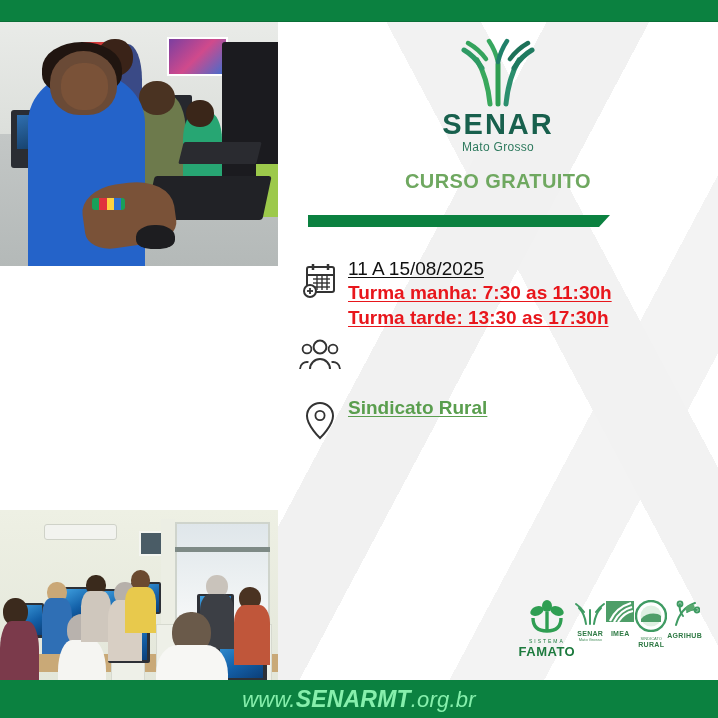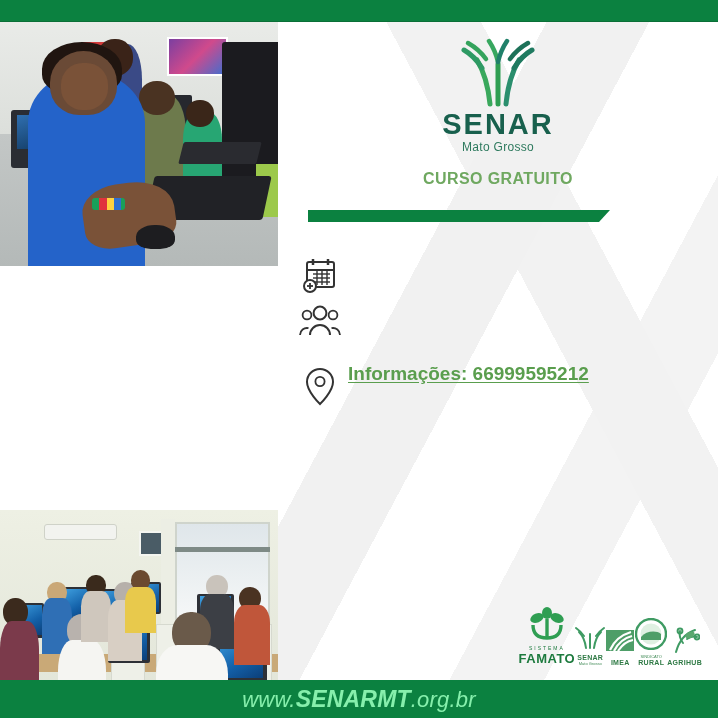--- a/index.html
+++ b/index.html
@@ -134,21 +134,21 @@
   .logo-senar {
     font-size:29px; font-weight:bold; color:#18604d;
     letter-spacing:2px; line-height:1; margin-top:2px;
   }
   .logo-sub {
     font-size:12px; color:#2e7a5e; letter-spacing:.3px; margin-top:1px;
   }
 
   .free-label {
     text-align:center; color:#6fa860; font-weight:bold;
-    font-size:16px; letter-spacing:.4px; margin-top:16px;
+    font-size:20px; letter-spacing:.4px; margin-top:16px;
   }
   .course-title {
     text-align:center; color:#111; font-weight:bold;
     font-size:28px; line-height:1.18; margin-top:6px;
     padding:0 22px;
   }
 
   
   .divider {
     margin:22px auto 0 30px;
@@ -165,22 +165,22 @@
   .line { font-size:19px; line-height:1.28; white-space:nowrap; }
   .u { text-decoration:underline; text-underline-offset:2px; }
   .black { color:#111; }
   .red   { color:#e8161c; font-weight:bold; }
   .green { color:#5a9e4e; font-weight:bold; }
   .row-people { margin-top:2px; }
   .row-place  { margin-top:24px; }
 
   
   .partners {
-    position:absolute; right:16px; bottom:14px;
-    display:flex; align-items:flex-end; gap:0; z-index:3;
+    position:absolute; right:16px; bottom:21px;
+    display:flex; gap:0; z-index:3;
   }
   .plogo { text-align:center; }
   .famato-name { font-size:13px; font-weight:bold; color:#1d7a3e; letter-spacing:.5px; }
   .famato-top  { font-size:5px; color:#1d7a3e; letter-spacing:2px; }
   .psub { font-size:7px; font-weight:bold; color:#2f7a45; letter-spacing:.3px; }
   .psub-mini { font-size:4px; color:#3f8a55; }
 
   
   .footer {
     position:absolute; left:0; bottom:0;
@@ -338,20 +338,25 @@
                 <line x1="13" y1="26" x2="30" y2="26"></line>
                 <line x1="17" y1="15" x2="17" y2="29"></line>
                 <line x1="22" y1="15" x2="22" y2="29"></line>
                 <line x1="27" y1="15" x2="27" y2="29"></line>
               </g>
               <circle cx="10" cy="30" r="6" fill="#fff" stroke="#333" stroke-width="2"></circle>
               <line x1="10" y1="27" x2="10" y2="33" stroke="#333" stroke-width="1.8"></line>
               <line x1="7" y1="30" x2="13" y2="30" stroke="#333" stroke-width="1.8"></line>
             </svg>
           </div>
+          <div class="txt">
+            <div class="line black u">11 A 15/08/2025</div>
+            <div class="line red u">Turma manha: 7:30 as 11:30h</div>
+            <div class="line red u">Turma tarde: 13:30 as 17:30h</div>
+          </div>
         </div>
 
         <div class="row row-people">
           <div class="ico">
             <svg width="42" height="34" viewBox="0 0 42 34">
               <circle cx="21" cy="9" r="6.4" fill="none" stroke="#333" stroke-width="2"></circle>
               <path d="M11 31 a10 10 0 0 1 20 0" fill="none" stroke="#333" stroke-width="2"></path>
               <circle cx="8" cy="11" r="4.4" fill="none" stroke="#333" stroke-width="1.8"></circle>
               <path d="M1 31 a7 7 0 0 1 8.5 -6.8" fill="none" stroke="#333" stroke-width="1.8"></path>
               <circle cx="34" cy="11" r="4.4" fill="none" stroke="#333" stroke-width="1.8"></circle>
@@ -361,21 +366,21 @@
         </div>
 
         <div class="row row-place">
           <div class="ico">
             <svg width="34" height="42" viewBox="0 0 34 42">
               <path d="M17 3 C9.8 3 4 8.8 4 16 C4 25.5 17 38 17 38 C17 38 30 25.5 30 16 C30 8.8 24.2 3 17 3 Z" fill="none" stroke="#333" stroke-width="2"></path>
               <circle cx="17" cy="15.5" r="4.6" fill="none" stroke="#333" stroke-width="1.8"></circle>
             </svg>
           </div>
           <div class="txt">
-            <div class="line green u">Informações: 66999595212</div>
+            <div class="line green u">Sindicato Rural</div>
           </div>
         </div>
 
       </div>
     </div>
 
     <div class="partners">
 
       <div class="plogo">
         <svg width="44" height="34" viewBox="0 0 44 34">

